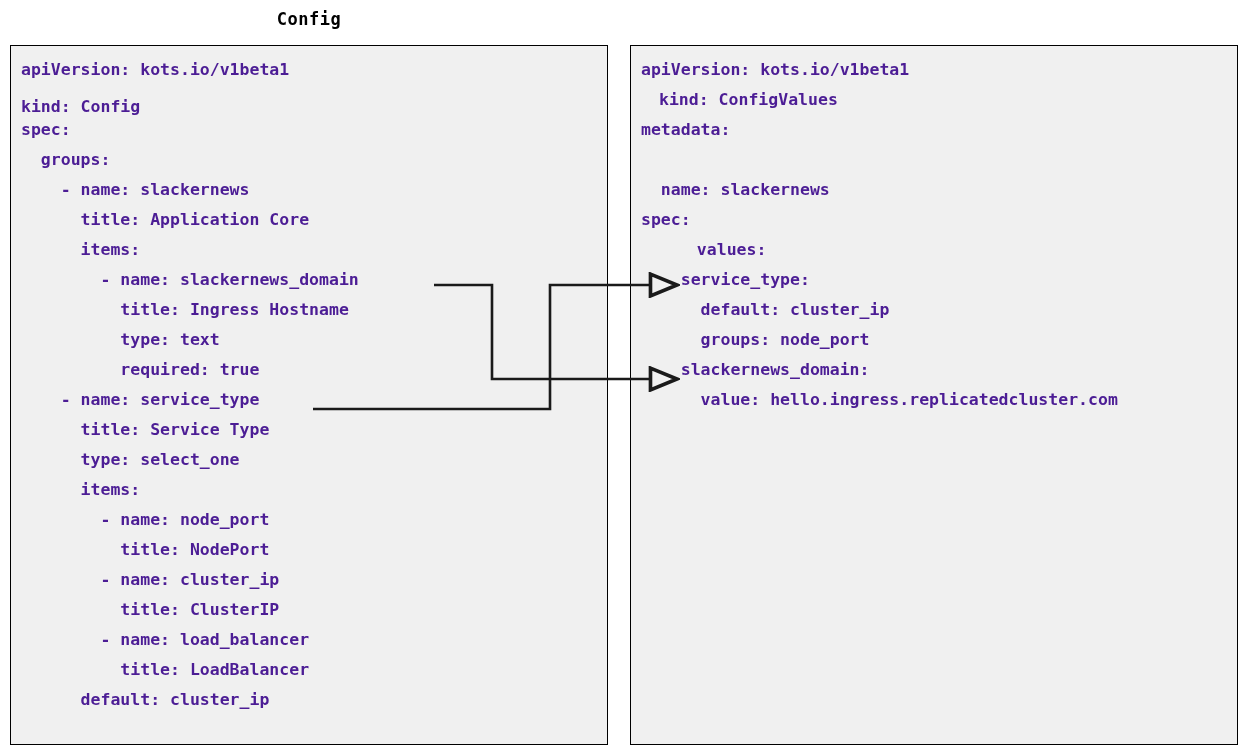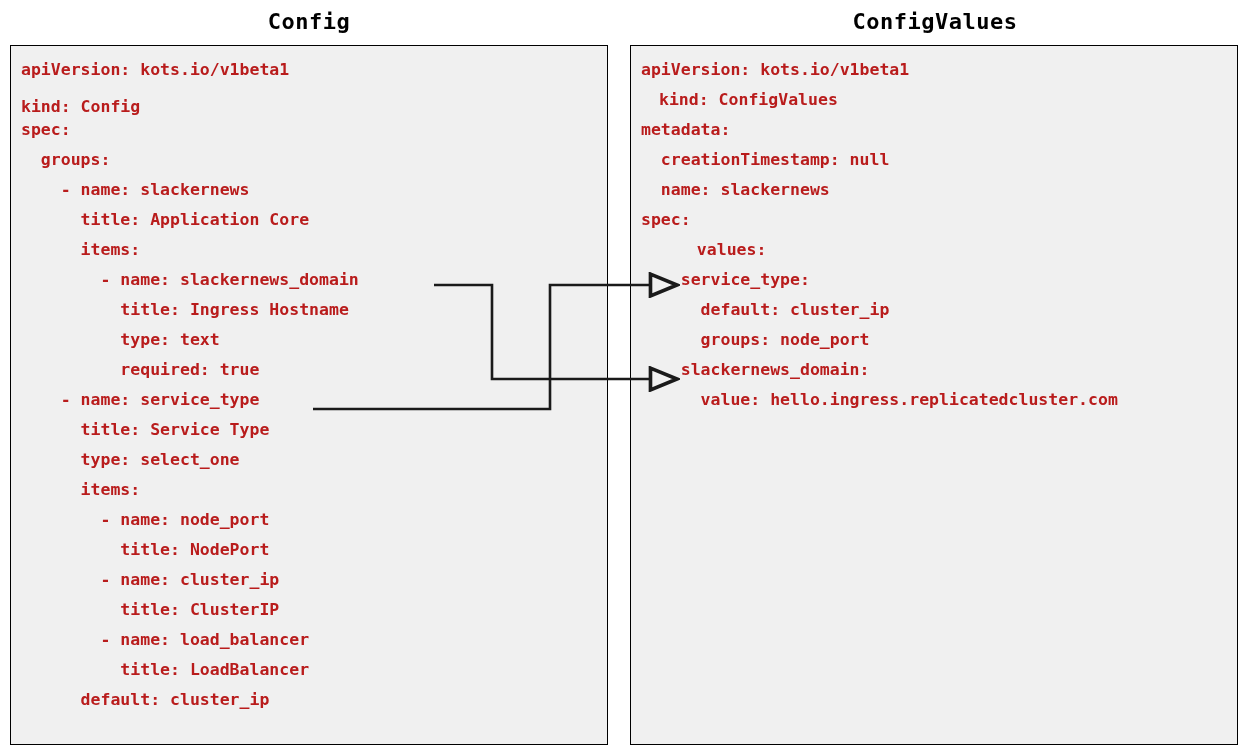--- a/index.html
+++ b/index.html
@@ -16,21 +16,21 @@
   }
   #stage {
     position: absolute;
     left: 0; top: 0;
     width: 1258px;
     height: 756px;
   }
   .panel-title {
     position: absolute;
     font-family: "DejaVu Sans Mono", "Liberation Mono", monospace;
-    font-size: 22px;
+    font-size: 17px;
     font-weight: bold;
     color: #000000;
     letter-spacing: 0.5px;
     white-space: nowrap;
     text-align: center;
   }
   #title-config   { left: 10px;  top: 9px;  width: 598px; }
   #title-values   { left: 632px; top: 9px;  width: 606px; }
 
   .code-panel {
@@ -50,21 +50,21 @@
     height: 100%;
   }
   .code-line {
     position: absolute;
     left: 0;
     height: 30px;
     line-height: 30px;
     font-family: "DejaVu Sans Mono", "Liberation Mono", monospace;
     font-size: 16.5px;
     font-weight: bold;
-    color: #b91c1c;
+    color: #4c1d95;
     white-space: pre;
     letter-spacing: 0px;
   }
   #panel-config .code-line { padding-left: 10px; }
   #panel-values .code-line { padding-left: 10px; }
 
   #connectors {
     position: absolute;
     left: 0; top: 0;
     width: 1258px;
@@ -72,21 +72,20 @@
     pointer-events: none;
   }
 </style>
 </head>
 <body>
 
 <div id="stage">
 
   <div class="panel-title" id="title-config">Config</div>
 
-  <div class="panel-title" id="title-values">ConfigValues</div>
 
   <div class="code-panel" id="panel-config">
     <div class="code-body" id="config-lines">
         <div class="code-line" style="top: 9px;">apiVersion: kots.io/v1beta1</div>
         <div class="code-line" style="top: 46px;">kind: Config</div>
         <div class="code-line" style="top: 69px;">spec:</div>
         <div class="code-line" style="top: 99px;">  groups:</div>
         <div class="code-line" style="top: 129px;">    - name: slackernews</div>
         <div class="code-line" style="top: 159px;">      title: Application Core</div>
         <div class="code-line" style="top: 189px;">      items:</div>
@@ -106,21 +105,20 @@
         <div class="code-line" style="top: 609px;">          title: LoadBalancer</div>
         <div class="code-line" style="top: 639px;">      default: cluster_ip</div>
       </div>
   </div>
 
   <div class="code-panel" id="panel-values">
     <div class="code-body" id="values-lines">
         <div class="code-line" style="top: 9px;">apiVersion: kots.io/v1beta1</div>
         <div class="code-line" style="top: 39px; padding-left: 28px;">kind: ConfigValues</div>
         <div class="code-line" style="top: 69px;">metadata:</div>
-        <div class="code-line" style="top: 99px;">  creationTimestamp: null</div>
         <div class="code-line" style="top: 129px;">  name: slackernews</div>
         <div class="code-line" style="top: 159px;">spec:</div>
         <div class="code-line" style="top: 189px; padding-left: 46px;">  values:</div>
         <div class="code-line" style="top: 219px;">    service_type:</div>
         <div class="code-line" style="top: 249px;">      default: cluster_ip</div>
         <div class="code-line" style="top: 279px;">      groups: node_port</div>
         <div class="code-line" style="top: 309px;">    slackernews_domain:</div>
         <div class="code-line" style="top: 339px;">      value: hello.ingress.replicatedcluster.com</div>
       </div>
   </div>

